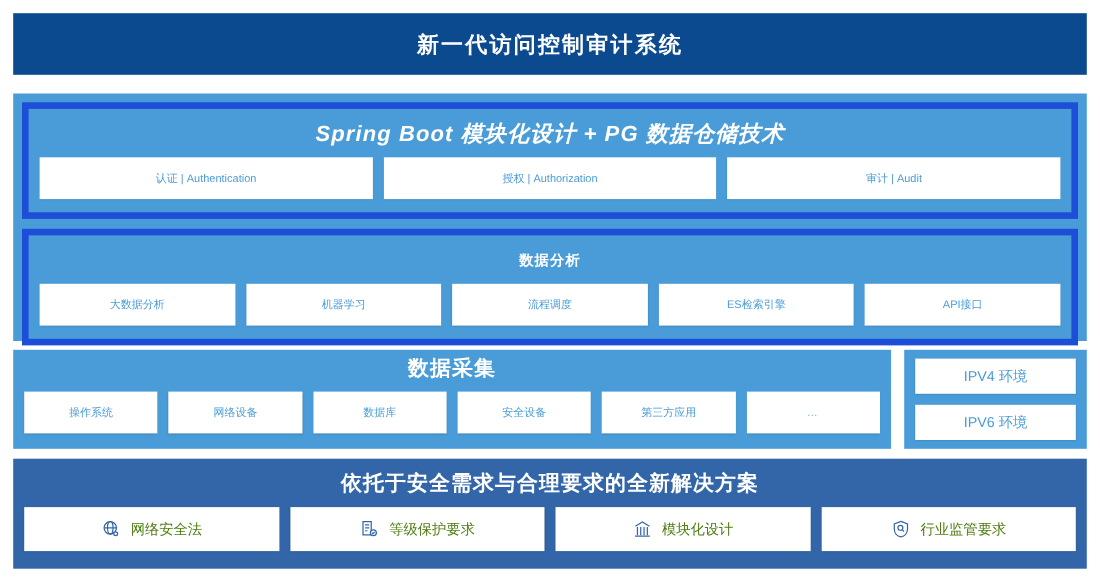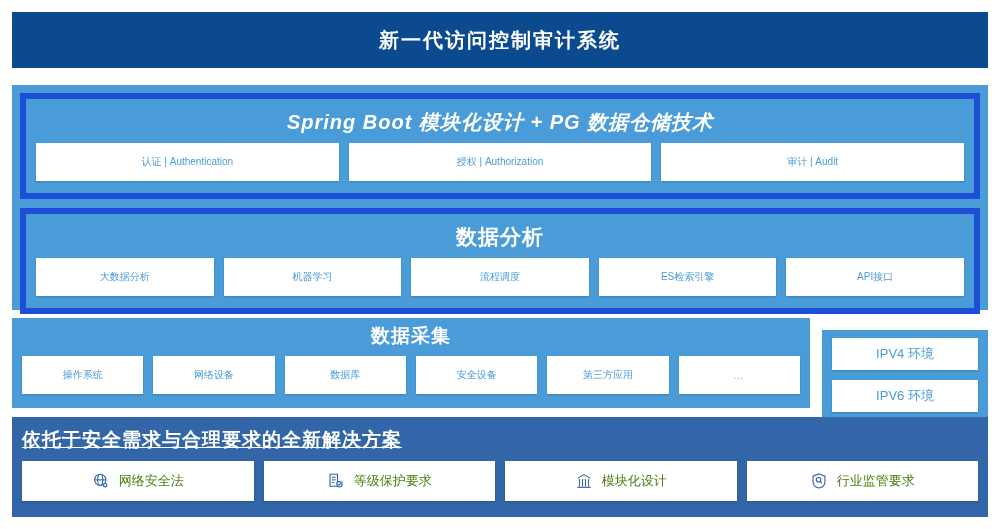--- a/index.html
+++ b/index.html
@@ -58,21 +58,21 @@
     box-sizing: border-box;
     padding: 8px 10px 12px 10px;
   }
   .inner-box + .inner-box {
     margin-top: 9px;
   }
 
   .box-title {
     text-align: center;
     color: #ffffff;
-    font-size: 21px;
+    font-size: 13px;
     font-weight: bold;
     line-height: 30px;
     letter-spacing: 1px;
   }
   .box-title.italic {
     font-style: italic;
     font-size: 20px;
   }
 
   .card-row {
@@ -124,21 +124,20 @@
     right: 0;
     top: 0;
     width: 166px;
     height: 90px;
     background: #4a9cd8;
     box-sizing: border-box;
     padding: 8px 10px;
     display: flex;
     flex-direction: column;
     justify-content: space-between;
-    margin-top: 12px;
   }
   .env-card {
     background: #ffffff;
     height: 32px;
     display: flex;
     align-items: center;
     justify-content: center;
     color: #4a9cd8;
     font-size: 13px;
     box-shadow: 0 1px 2px rgba(0,0,0,0.18);
@@ -149,27 +148,26 @@
     position: absolute;
     left: 12px;
     top: 417px;
     width: 976px;
     height: 100px;
     background: #3366a8;
     box-sizing: border-box;
     padding: 6px 10px 10px 10px;
   }
   .solution-title {
-    text-align: left;
+    text-align: center;
     color: #ffffff;
     font-size: 19px;
     font-weight: bold;
     line-height: 34px;
     letter-spacing: 1px;
-    text-decoration: underline;
   }
   .solution-row {
     display: flex;
     gap: 10px;
     margin-top: 4px;
   }
   .sol-card {
     flex: 1 1 0;
     background: #ffffff;
     height: 40px;

